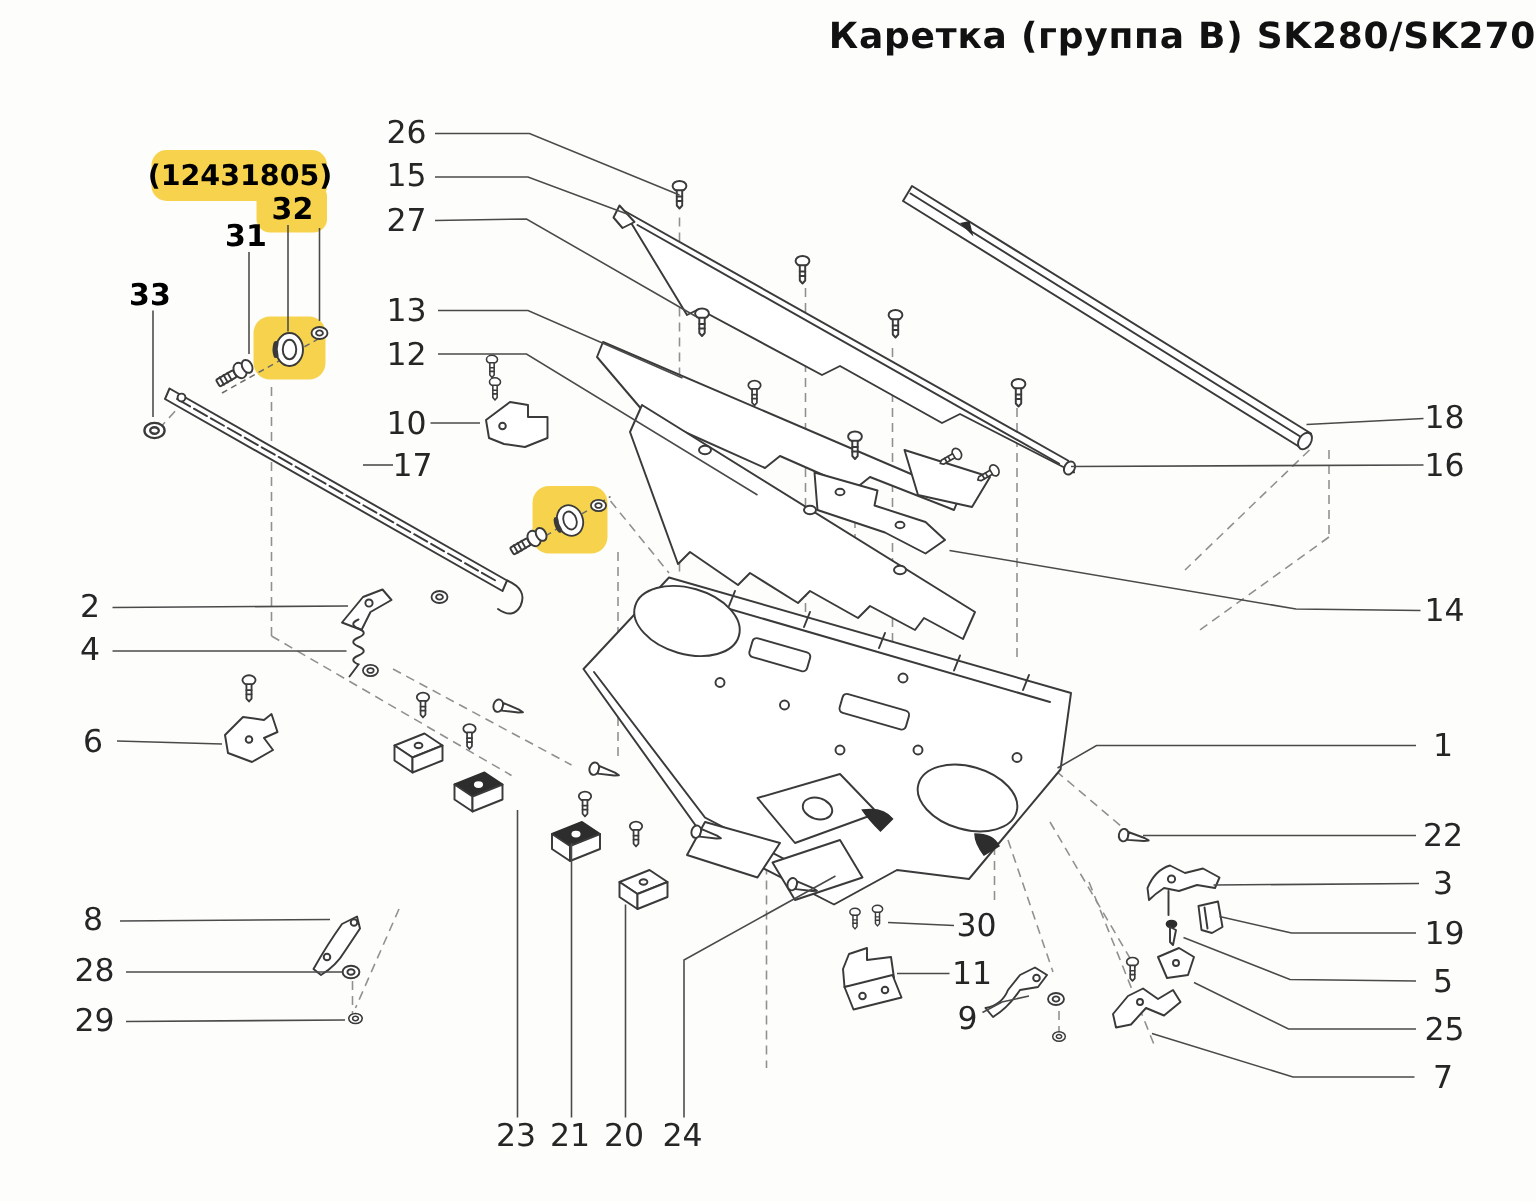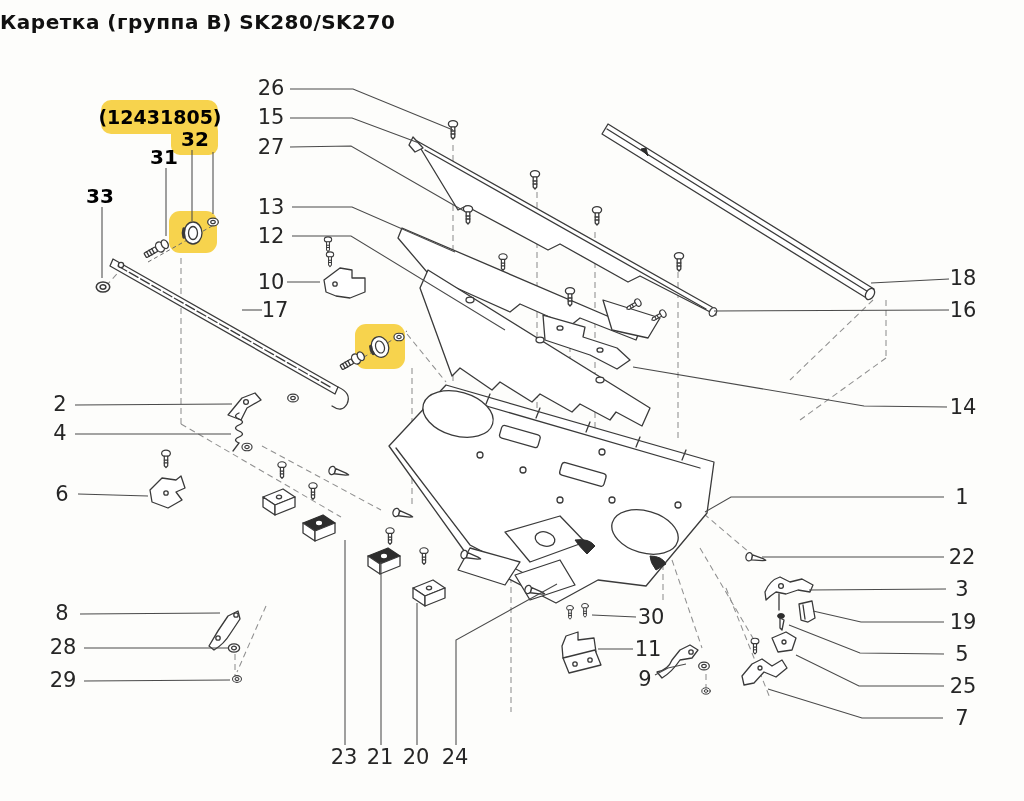--- a/index.html
+++ b/index.html
@@ -1,19 +1,19 @@
 <!DOCTYPE html>
 <html><head>
 <meta charset="utf-8">
 <style>
   html,body{margin:0;padding:0;background:#ffffff;}
   .page{position:relative;width:1024px;height:801px;background:#fdfdfb;overflow:hidden;
         font-family:"DejaVu Sans", sans-serif;}
-  .title{position:absolute;top:10px;left:0;width:100%;text-align:left;
-         font-size:20px;font-weight:bold;color:#111;letter-spacing:0.5px;}
+  .title{position:absolute;top:10px;left:0;width:100%;text-align:right;
+         font-size:24px;font-weight:bold;color:#111;letter-spacing:0.5px;}
   svg text{font-family:"DejaVu Sans", sans-serif;}
   .num{font-size:21px;fill:#262626;}
   .bnum{font-size:20px;font-weight:bold;fill:#000;}
   .pnum{font-size:19px;font-weight:bold;fill:#000;}
   .part{stroke:#3a3a3a;stroke-width:1.3;fill:#ffffff;stroke-linejoin:round;stroke-linecap:round;}
   .pline{stroke:#3a3a3a;stroke-width:1.3;fill:none;stroke-linecap:round;}
   .dark{fill:#2d2d2d;stroke:#2d2d2d;}
   .leader{stroke:#4a4a4a;stroke-width:1.05;fill:none;}
   .dash{stroke:#909090;stroke-width:1.05;fill:none;stroke-dasharray:6 4;}
   .axis{stroke:#6a6a6a;stroke-width:1;fill:none;stroke-dasharray:4 3;}

